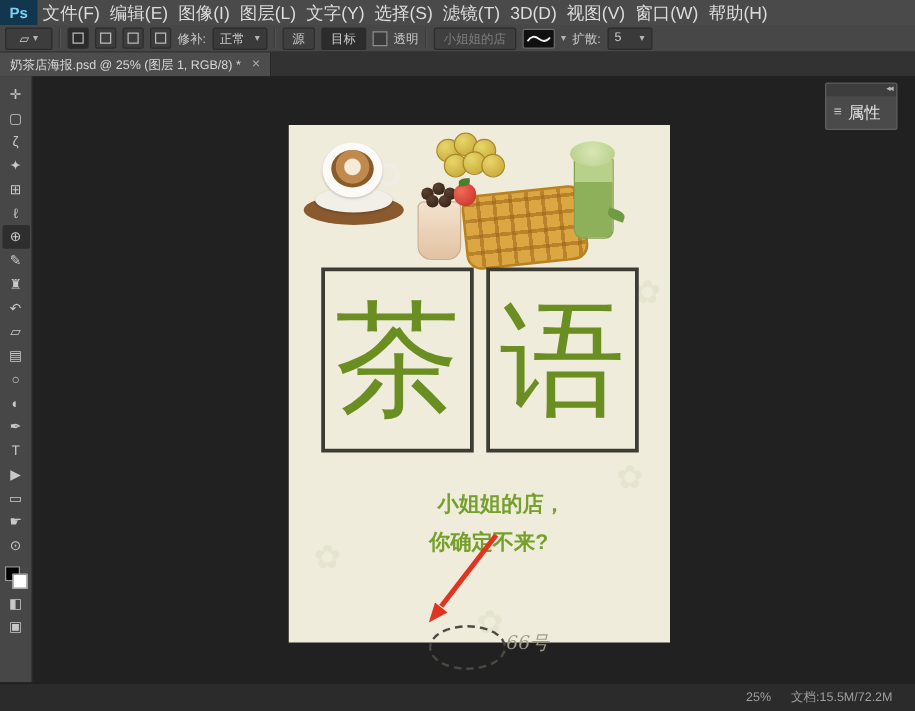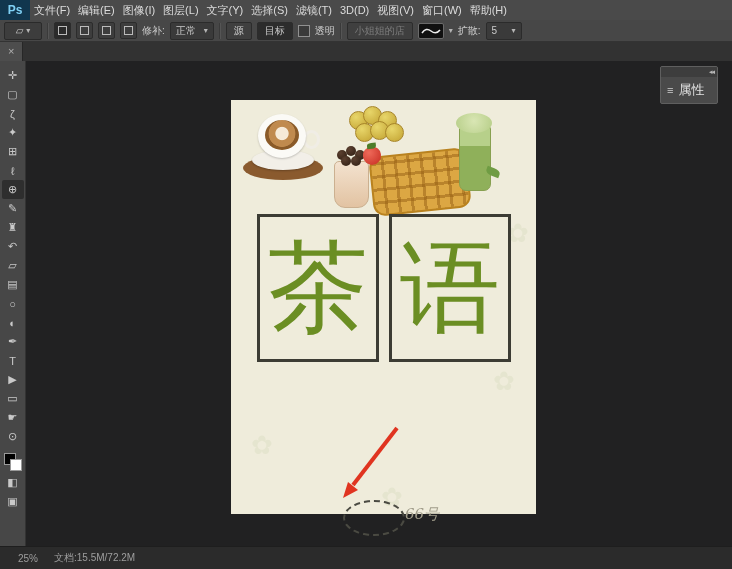--- a/index.html
+++ b/index.html
@@ -6,21 +6,21 @@
   body{
     width:732px;height:569px;position:relative;overflow:hidden;
     background:#222324;font-family:"Liberation Sans",sans-serif;
     -webkit-font-smoothing:antialiased;
   }
   
   .menubar{position:absolute;left:0;top:0;width:732px;height:20px;background:#4a4a4a;
     border-bottom:1px solid #383838;display:flex;align-items:flex-end;}
   .ps-logo{width:30px;height:20px;background:#11364e;color:#7fd0f5;font-weight:bold;
     font-size:12px;display:flex;align-items:center;justify-content:center;}
-  .menu-item{padding:0 4px;font-size:11px;color:#dcdcdc;line-height:20px;white-space:nowrap;cursor:default;}
+  .menu-item{padding:0 4px;font-size:14px;color:#dcdcdc;line-height:20px;white-space:nowrap;cursor:default;}
   
   .optionsbar{position:absolute;left:0;top:20px;width:732px;height:22px;background:#474747;
     border-bottom:1px solid #333;display:flex;align-items:center;gap:5px;padding:0 4px;
     color:#cccccc;font-size:10px;box-sizing:border-box;}
   .tool-preset{width:36px;height:16px;background:#3d3d3d;border:1px solid #2a2a2a;border-radius:2px;
     display:flex;align-items:center;justify-content:center;gap:3px;color:#d0d0d0;}
   .sep{width:1px;height:16px;background:#3a3a3a;border-right:1px solid #555;}
   .mode-btn{width:15px;height:15px;background:#3d3d3d;border:1px solid #2c2c2c;border-radius:2px;
     display:flex;align-items:center;justify-content:center;}
   .mode-btn .sq{width:7px;height:7px;border:1px solid #bbb;display:block;}
@@ -122,21 +122,21 @@
   .line3{position:absolute;top:322px;left:30px;width:260px;text-align:center;font-size:17px;
     font-weight:bold;color:#76a02c;}
   .arrow-svg{position:absolute;left:0;top:0;pointer-events:none;}
   .selection{position:absolute;left:112px;top:400px;width:58px;height:32px;
     border:2px dashed #4a4a42;border-radius:50%;}
   .address{position:absolute;left:174px;top:405px;font-size:15px;color:#a09c8a;
     font-family:"DejaVu Serif",serif;font-style:italic;}
   
   .statusbar{position:absolute;left:0;bottom:0;width:732px;height:23px;background:#2b2b2b;
     border-top:1px solid #1e1e1e;display:flex;align-items:center;gap:16px;padding:0 18px;
-    font-size:10px;color:#9e9e9e;box-sizing:border-box;}
+    font-size:10px;color:#9e9e9e;box-sizing:border-box;justify-content:flex-end;}
 </style>
 </head>
 <body>
 
 <div class="menubar">
   <div class="ps-logo">Ps</div>
   <span class="menu-item">文件(F)</span>
   <span class="menu-item">编辑(E)</span>
   <span class="menu-item">图像(I)</span>
   <span class="menu-item">图层(L)</span>
@@ -187,20 +187,21 @@
   <span class="arrow">▾</span>
   <span>扩散:</span>
   <div class="opt-select small">
     <span>5</span>
     <span class="arrow">▾</span>
   </div>
 </div>
 
 <div class="tabbar">
   <div class="tab">
+    <span>奶茶店海报.psd @ 25% (图层 1, RGB/8) *</span>
     <span class="tab-close">×</span>
   </div>
 </div>
 
 <div class="toolbar">
   <span class="tool">✛</span>
   <span class="tool">▢</span>
   <span class="tool">ζ</span>
   <span class="tool">✦</span>
   <span class="tool">⊞</span>
@@ -271,20 +272,22 @@
       <div class="leaf"></div>
     </div>
 
     <div class="frame frame-left">
       <span class="big-char">茶</span>
     </div>
     <div class="frame frame-right">
       <span class="big-char">语</span>
     </div>
 
+    <div class="line2">小姐姐的店，</div>
+    <div class="line3">你确定不来?</div>
 
     <svg class="arrow-svg" width="305" height="414">
       <line x1="166" y1="328" x2="122" y2="385" stroke="#e03420" stroke-width="4"></line>
       <polygon points="112,398 127,390 117,382" fill="#e03420"></polygon>
     </svg>
 
     <div class="selection"></div>
     <span class="address">66号</span>
   </div>
 

